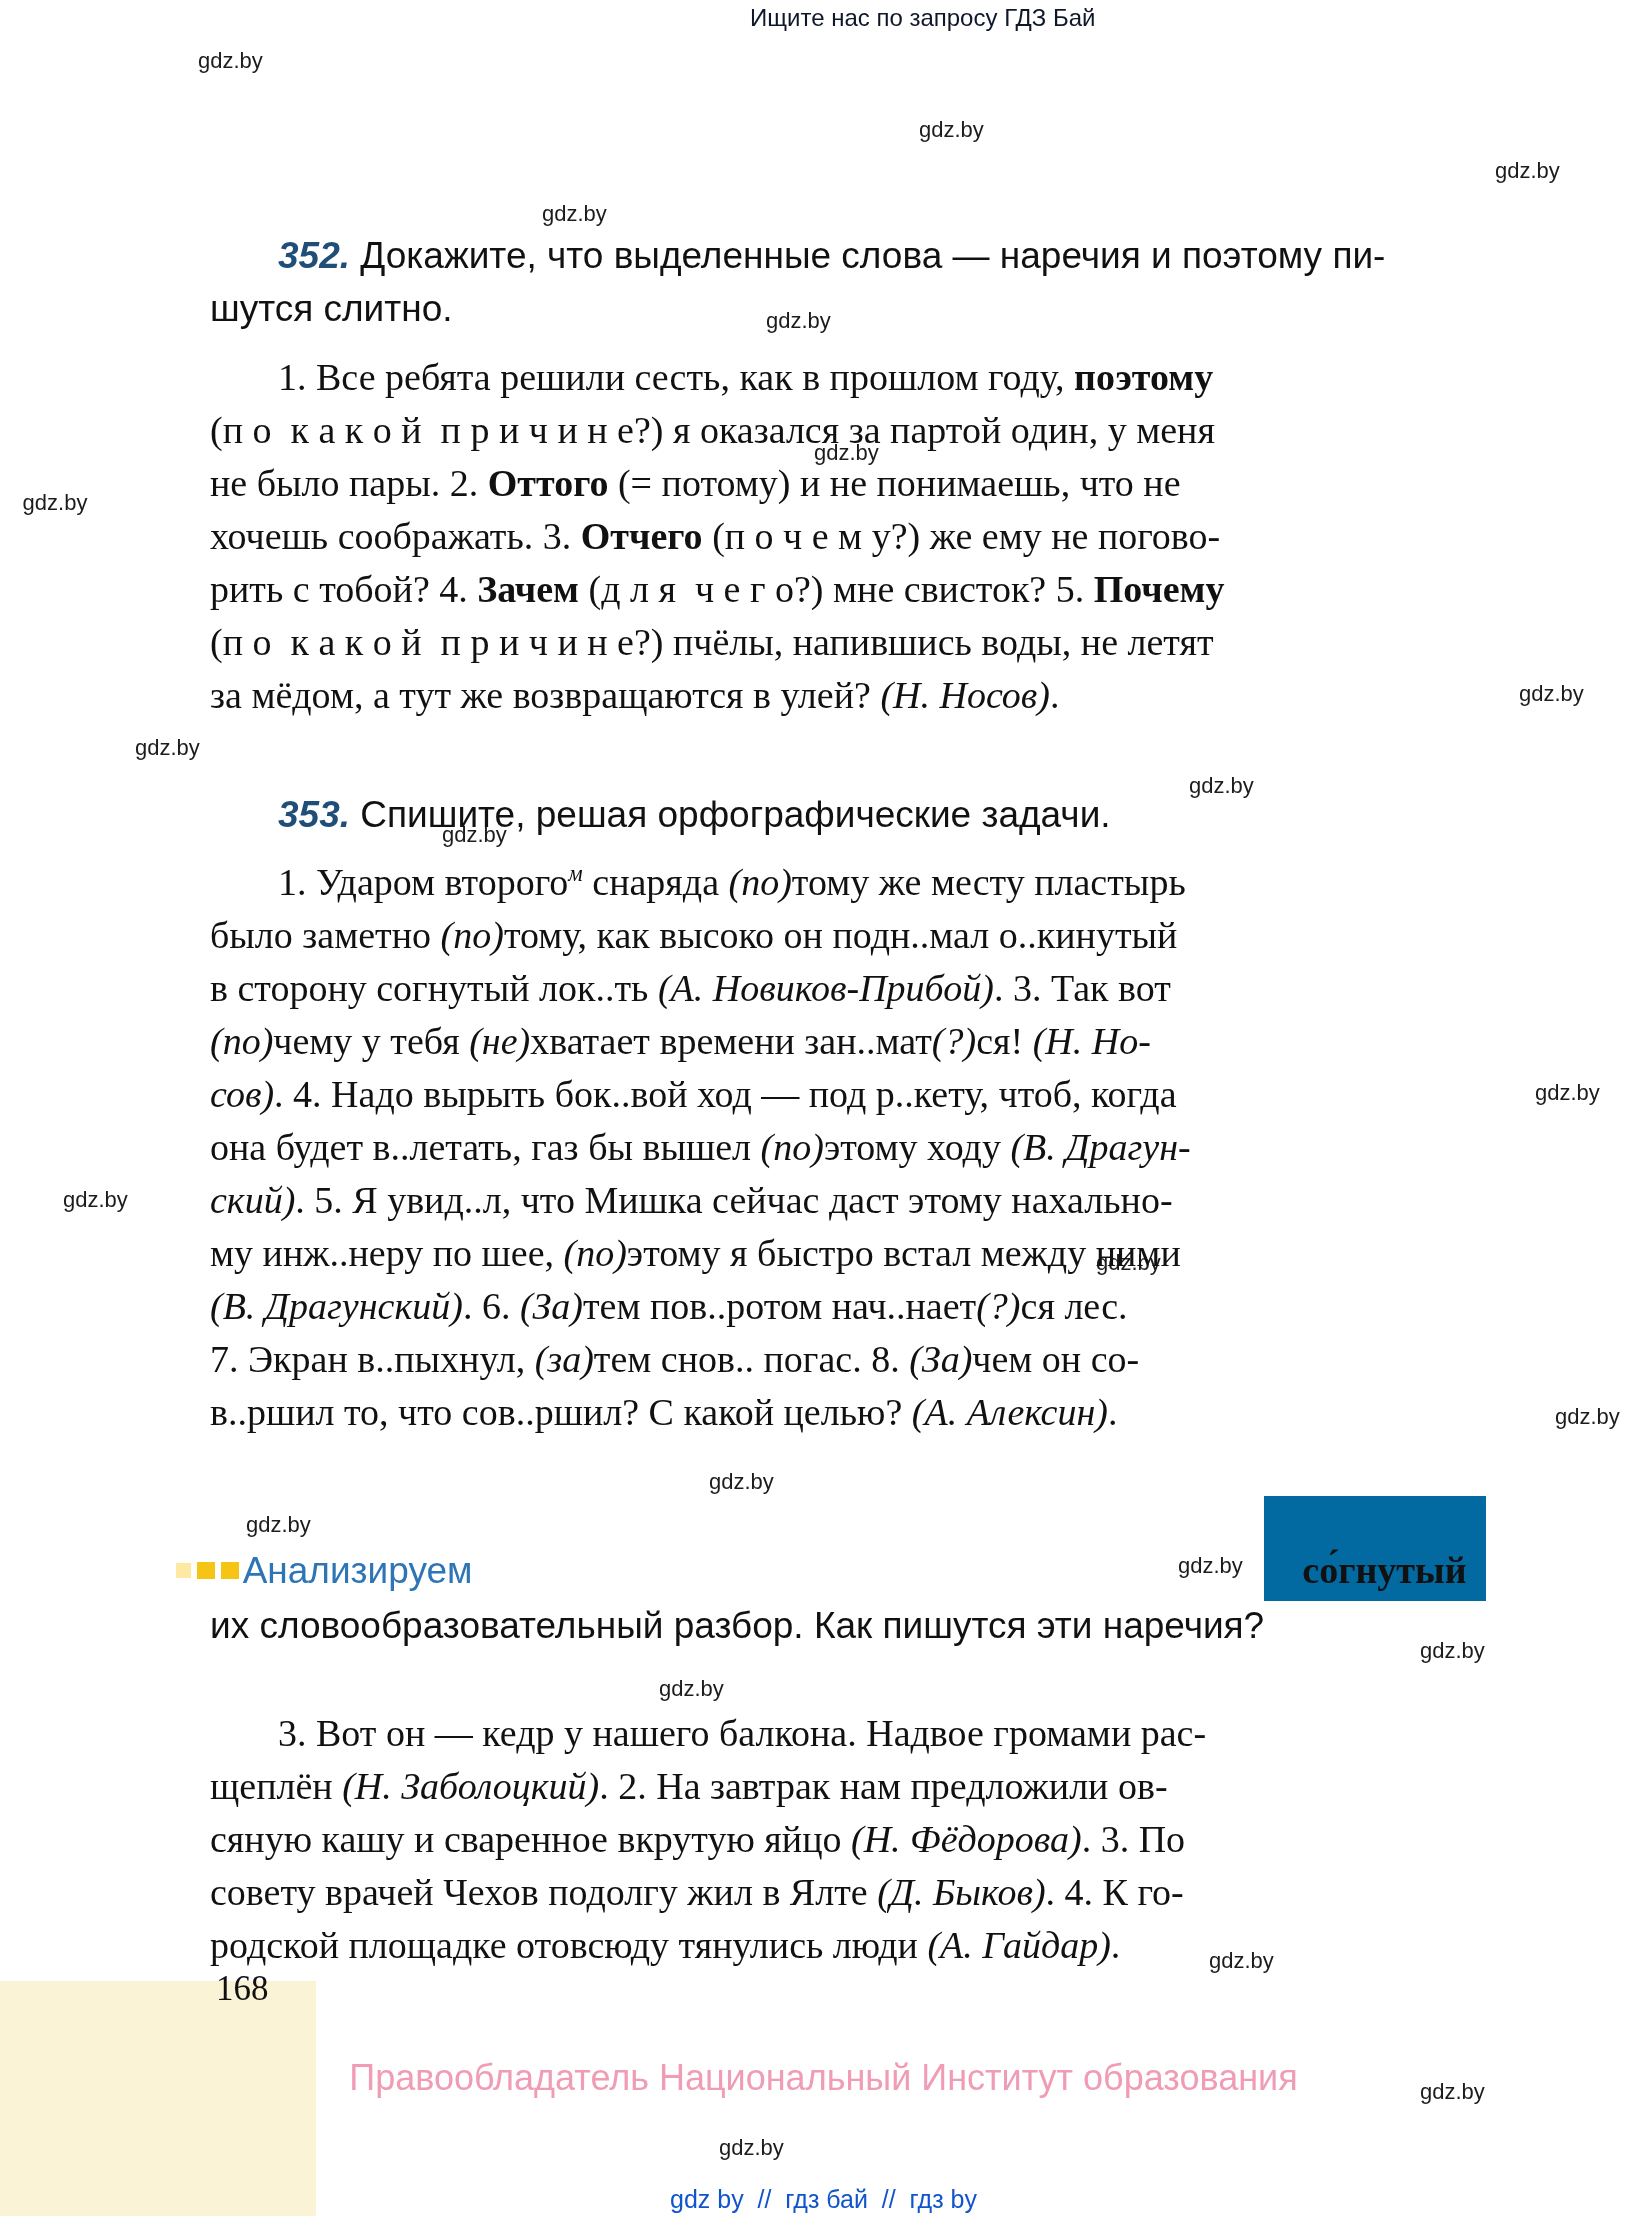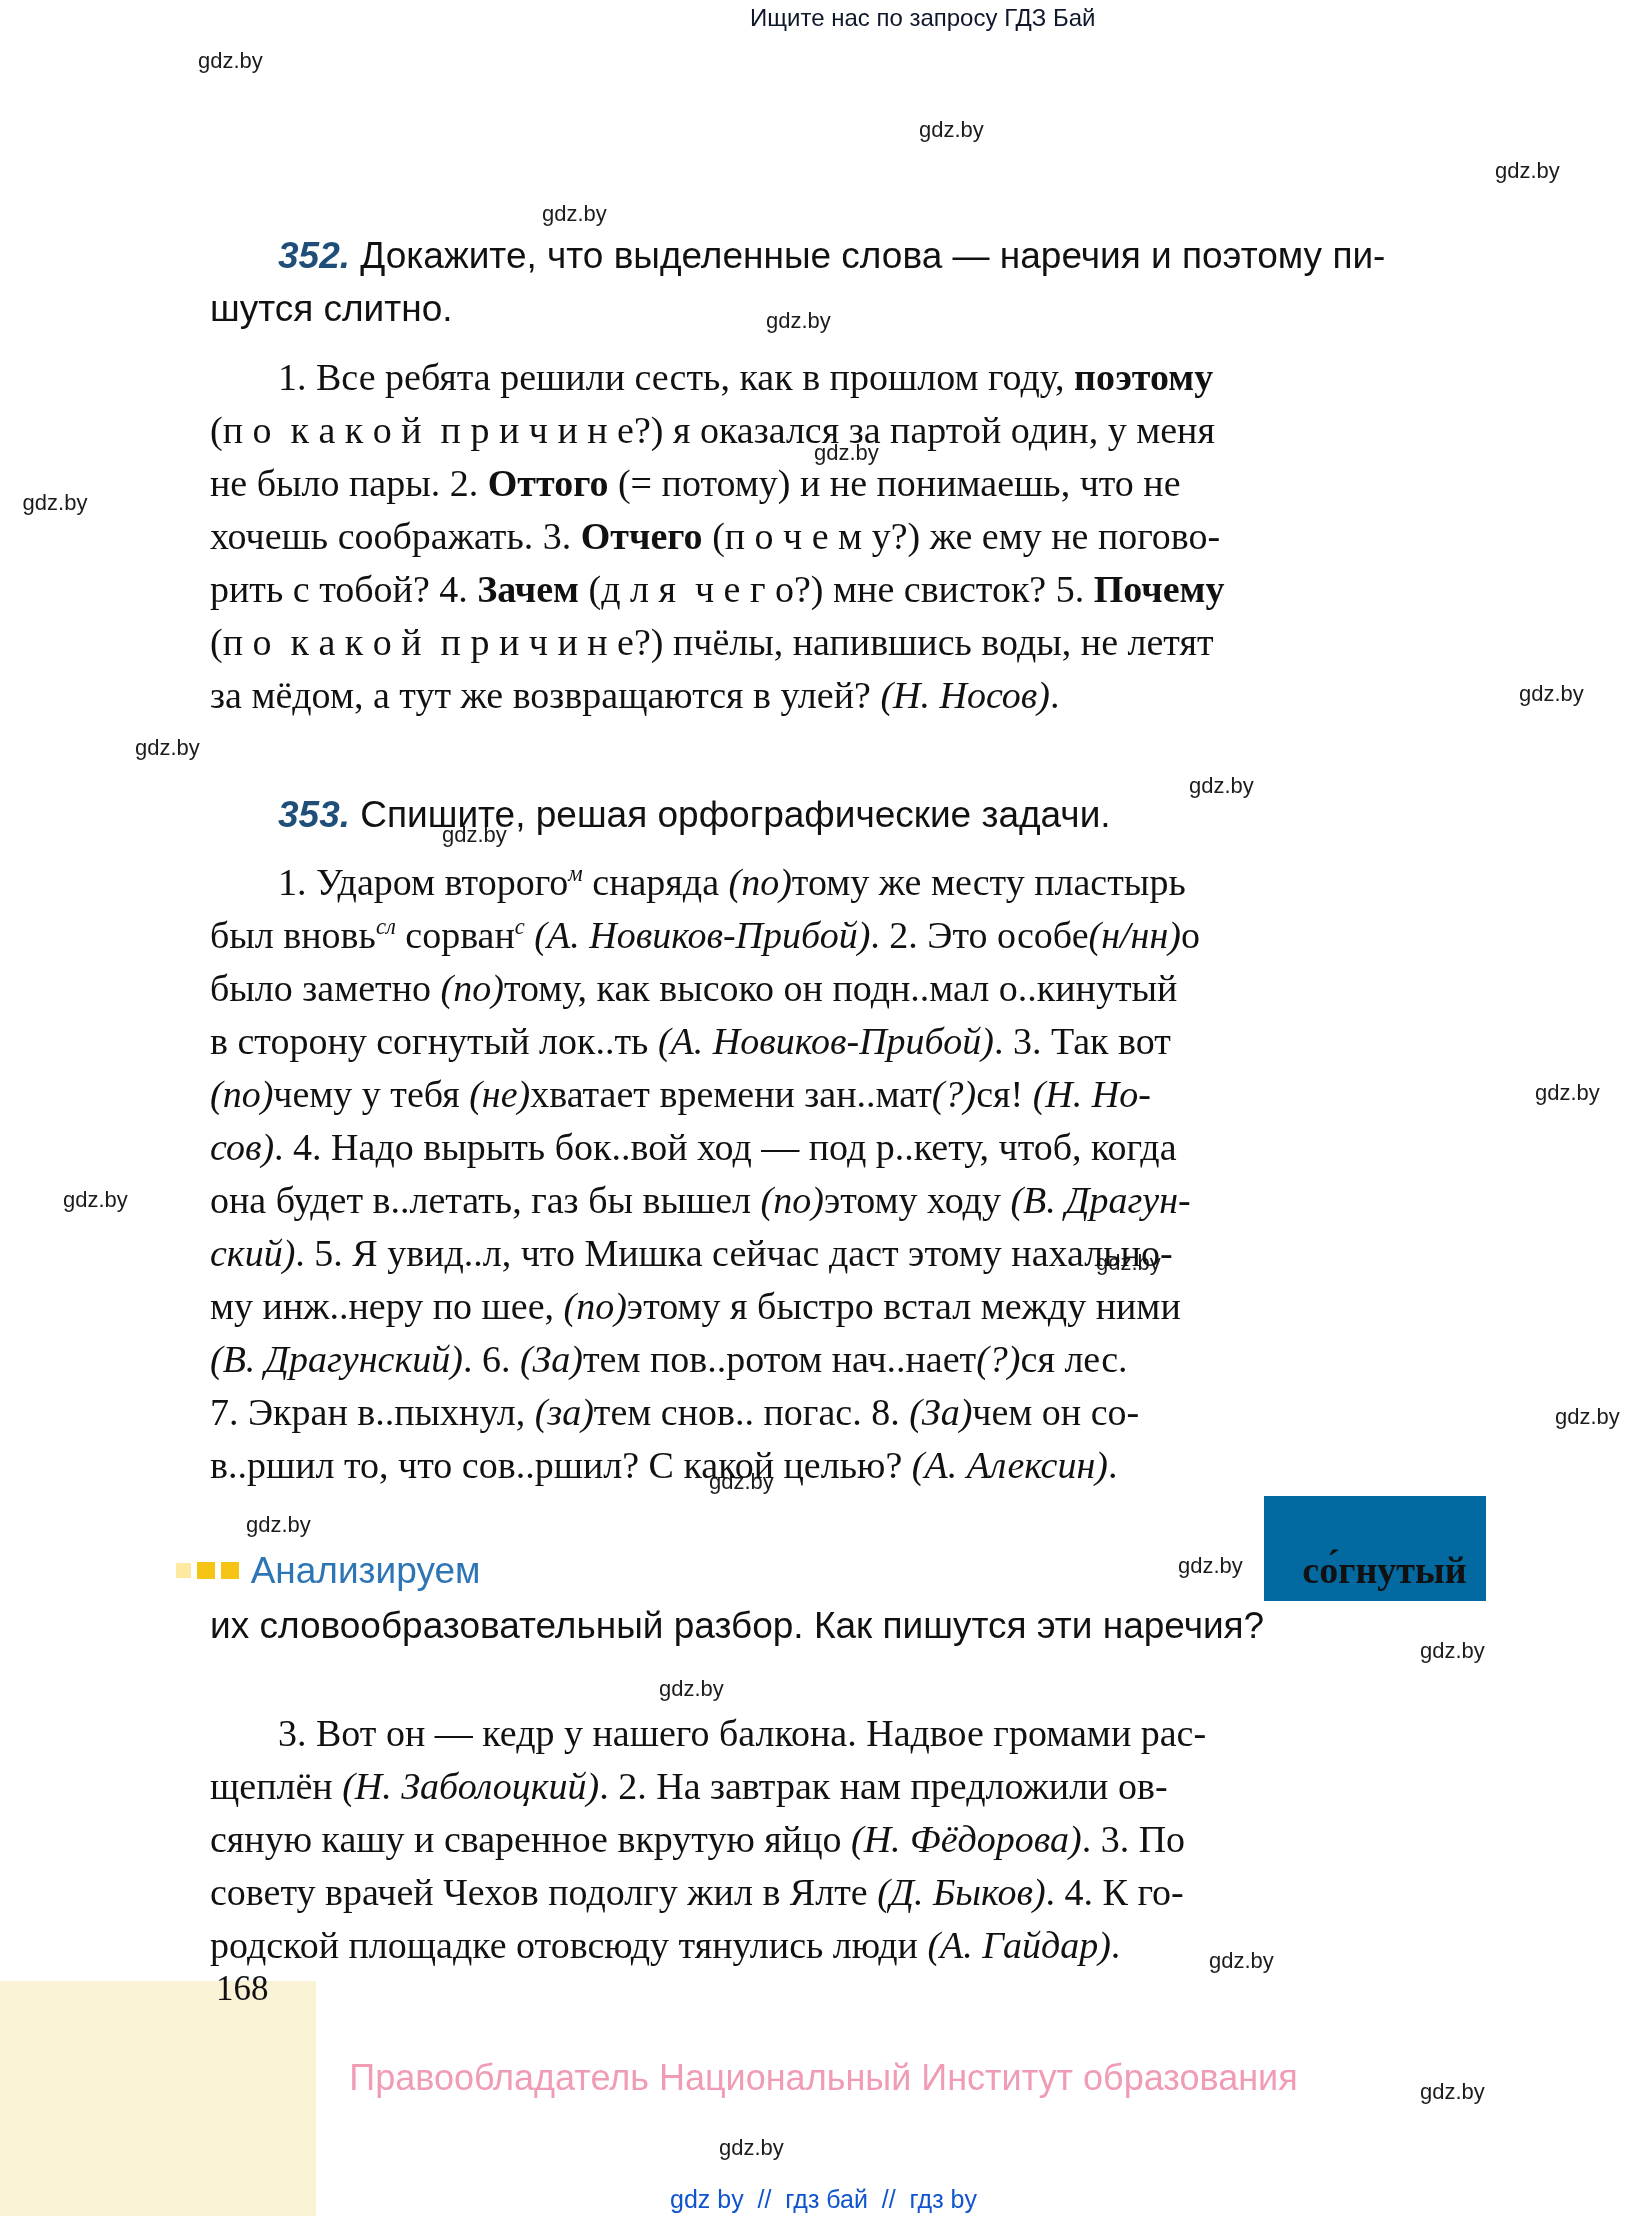--- a/index.html
+++ b/index.html
@@ -44,21 +44,21 @@
   #vocab-box{
     left:1264px;top:1496px;
     background:#0369a1;
     padding:3.2px 19.3px 6.4px 19.3px;
     font:700 38px/1.25 "Liberation Serif",serif;
     white-space:pre;
   }
   
   #section-analyze{
     left:176px;top:1552px;
-    display:flex;align-items:center;gap:12px;
+    display:flex;align-items:center;gap:4px;
   }
   #section-analyze .squares{display:flex;align-items:center;gap:6.4px;}
   #section-analyze .sq{width:17.7px;height:17.7px;display:inline-block;}
   #section-analyze .sq.pale{background:#fde9a2;width:14.5px;height:14.5px;}
   #section-analyze .sq.gold{background:#f6c415;}
   #section-analyze .label{
     font:400 37px/1 "Liberation Sans",sans-serif;
     color:#2e75b6;white-space:pre;
   }
   
@@ -126,21 +126,20 @@
     <div class="line"><span>рить с тобой? 4. </span><span class="seg-b">Зачем</span><span> (д л я  ч е г о?) мне свисток? 5. </span><span class="seg-b">Почему</span></div>
     <div class="line"><span>(п о  к а к о й  п р и ч и н е?) пчёлы, напившись воды, не летят</span></div>
     <div class="line"><span>за мёдом, а тут же возвращаются в улей? </span><span class="seg-i">(Н. Носов)</span><span>.</span></div>
   </div>
 
 <div id="ex353-task" class="abs block block-sans">
     <div class="line indent"><span class="seg-n">353. </span><span>Спишите, решая орфографические задачи.</span></div>
   </div>
 <div id="ex353-body" class="abs block block-serif">
     <div class="line indent"><span>1. Ударом второго</span><span class="seg-sup">м</span><span> снаряда </span><span class="seg-i">(по)</span><span>тому же месту пластырь</span></div>
-    <div class="line"><span>был вновь</span><span class="seg-sup">сл</span><span> сорван</span><span class="seg-sup">с</span><span> </span><span class="seg-i">(А. Новиков-Прибой)</span><span>. 2. Это особе</span><span class="seg-i">(н/нн)</span><span>о</span></div>
     <div class="line"><span>было заметно </span><span class="seg-i">(по)</span><span>тому, как высоко он подн..мал о..кинутый</span></div>
     <div class="line"><span>в сторону согнутый лок..ть </span><span class="seg-i">(А. Новиков-Прибой)</span><span>. 3. Так вот</span></div>
     <div class="line"><span class="seg-i">(по)</span><span>чему у тебя </span><span class="seg-i">(не)</span><span>хватает времени зан..мат</span><span class="seg-i">(?)</span><span>ся! </span><span class="seg-i">(Н. Но-</span></div>
     <div class="line"><span class="seg-i">сов)</span><span>. 4. Надо вырыть бок..вой ход — под р..кету, чтоб, когда</span></div>
     <div class="line"><span>она будет в..летать, газ бы вышел </span><span class="seg-i">(по)</span><span>этому ходу </span><span class="seg-i">(В. Драгун-</span></div>
     <div class="line"><span class="seg-i">ский)</span><span>. 5. Я увид..л, что Мишка сейчас даст этому нахально-</span></div>
     <div class="line"><span>му инж..неру по шее, </span><span class="seg-i">(по)</span><span>этому я быстро встал между ними</span></div>
     <div class="line"><span class="seg-i">(В. Драгунский)</span><span>. 6. </span><span class="seg-i">(За)</span><span>тем пов..ротом нач..нает</span><span class="seg-i">(?)</span><span>ся лес.</span></div>
     <div class="line"><span>7. Экран в..пыхнул, </span><span class="seg-i">(за)</span><span>тем снов.. погас. 8. </span><span class="seg-i">(За)</span><span>чем он со-</span></div>
     <div class="line"><span>в..ршил то, что сов..ршил? С какой целью? </span><span class="seg-i">(А. Алексин)</span><span>.</span></div>

